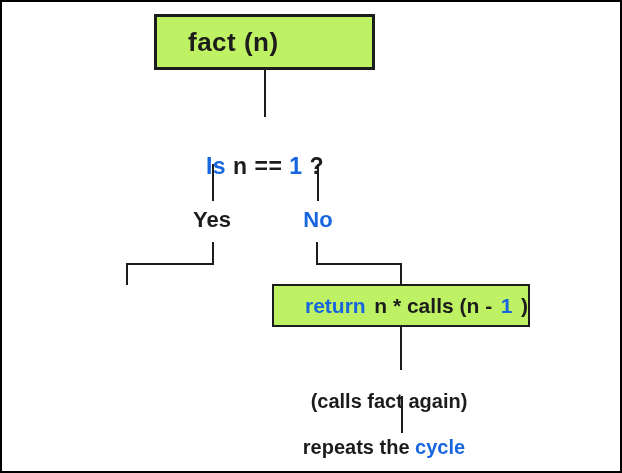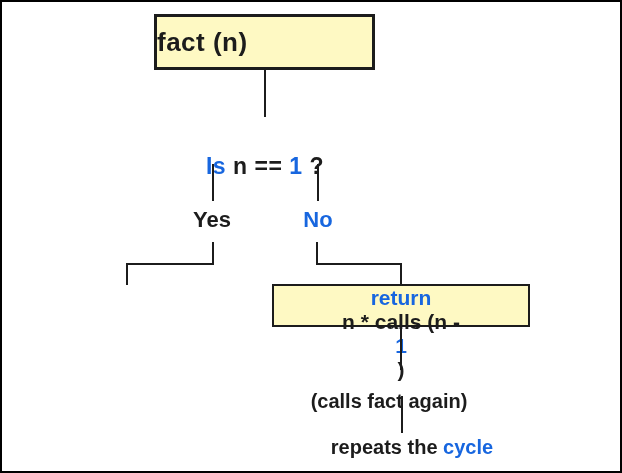--- a/index.html
+++ b/index.html
@@ -15,51 +15,52 @@
   .frame {
     position: relative;
     width: 622px;
     height: 473px;
     background: #fff;
     border: 2px solid #000;
     overflow: hidden;
   }
   .node-box {
     position: absolute;
-    background: #fef9c3;
+    background: #bef264;
     border: 2px solid var(--ink);
     display: flex;
     align-items: center;
     justify-content: space-between;
     white-space: nowrap;
+    padding-left: 31px;
   }
   .title-box {
     left: 152px; top: 12px; width: 221px; height: 56px;
     border-width: 3px;
     font-size: 26px; font-weight: 700; letter-spacing: 0.5px;
   }
   .yes-box {
     left: 62px; top: 283px; width: 125px; height: 44px;
     font-size: 21px; font-weight: 700;
   }
   .no-box {
     left: 270px; top: 282px; width: 258px; height: 43px;
-    font-size: 21px; font-weight: 700; flex-direction: column;
+    font-size: 21px; font-weight: 700;
   }
   .label {
     position: absolute;
     text-align: center;
     white-space: nowrap;
     font-weight: 700;
   }
   .decision-label { left: 160px; top: 127px; width: 206px; font-size: 23px; letter-spacing: 0.5px; margin-top: 24px; }
   .yes-label { left: 160px; top: 205px; width: 100px; font-size: 22px; }
   .no-label  { left: 266px; top: 205px; width: 100px; font-size: 22px; }
   .calls-label   { left: 284px; top: 388px; width: 206px; font-size: 20px; }
-  .repeats-label { left: 307px; top: 434px; width: 206px; font-size: 20px; }
+  .repeats-label { left: 279px; top: 434px; width: 206px; font-size: 20px; }
   .line {
     position: absolute;
     background: var(--ink);
   }
   .blue { color: var(--blue); }
 </style>
 </head>
 <body>
 
 <div class="frame">

